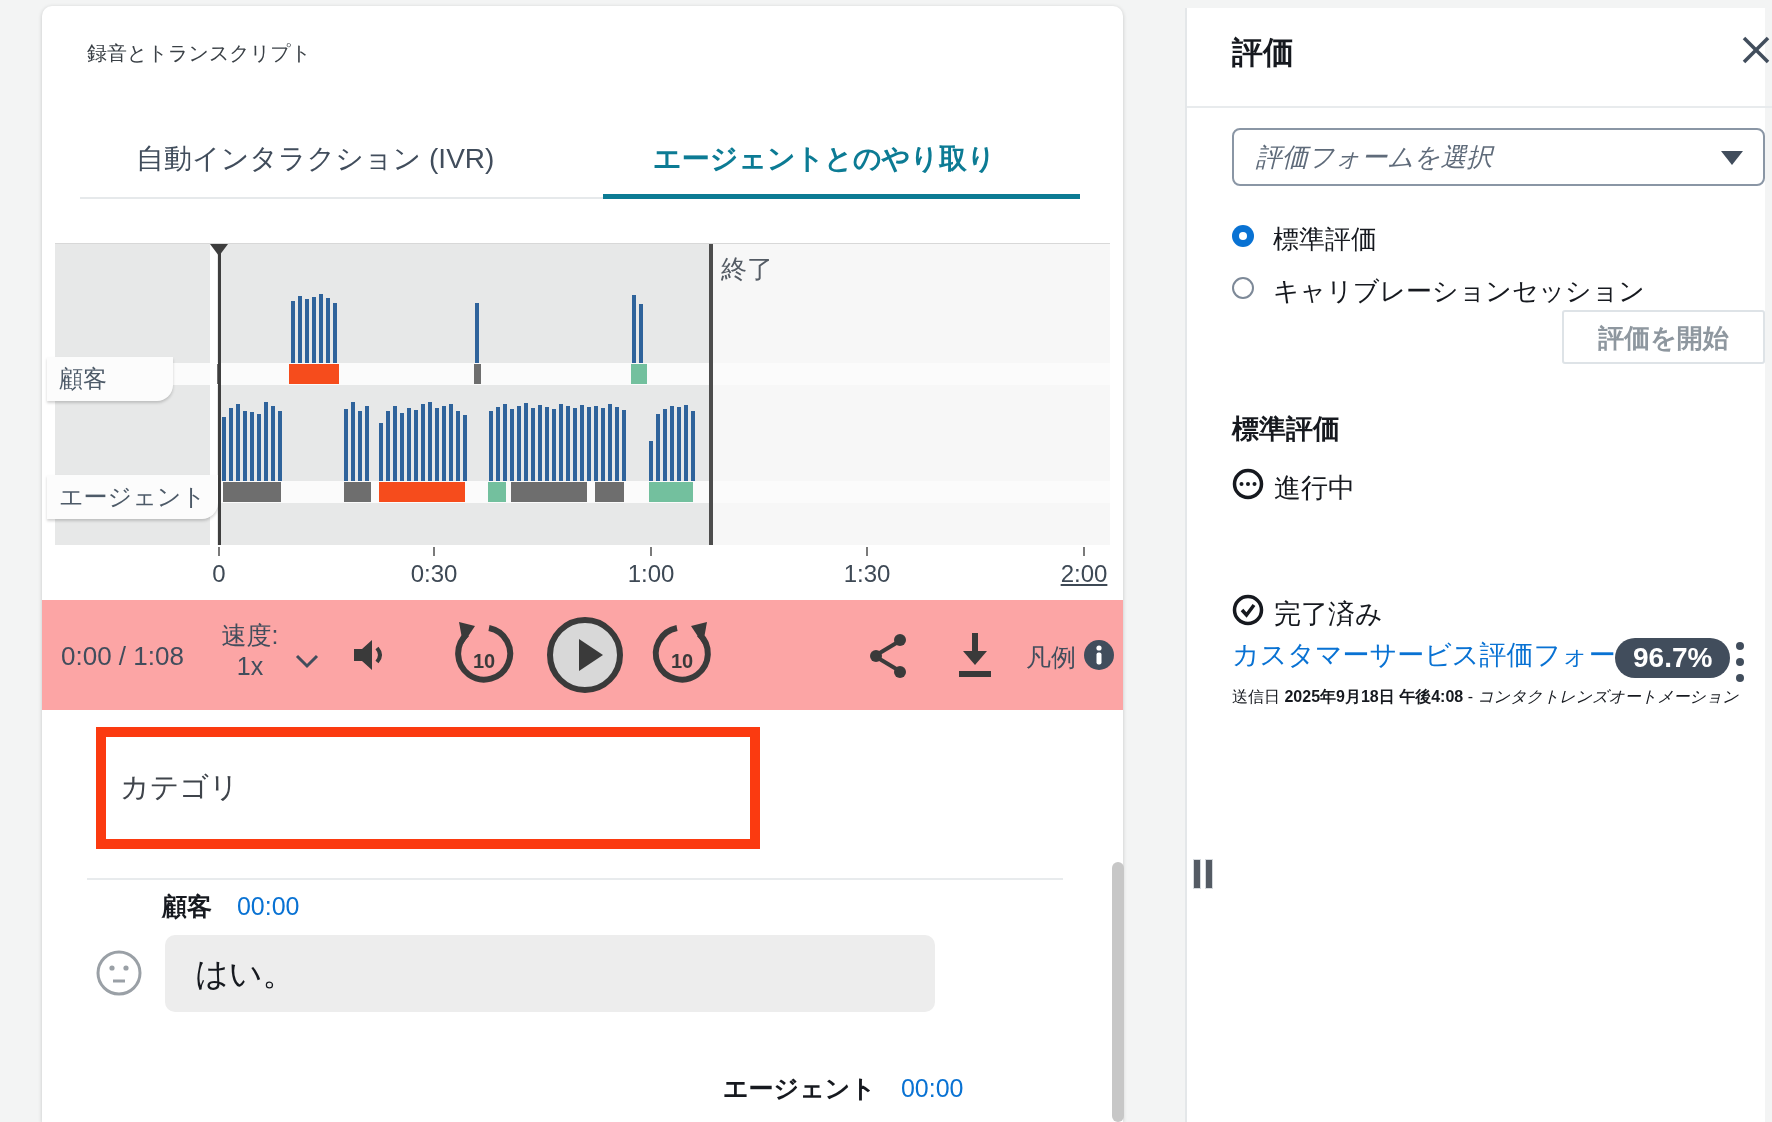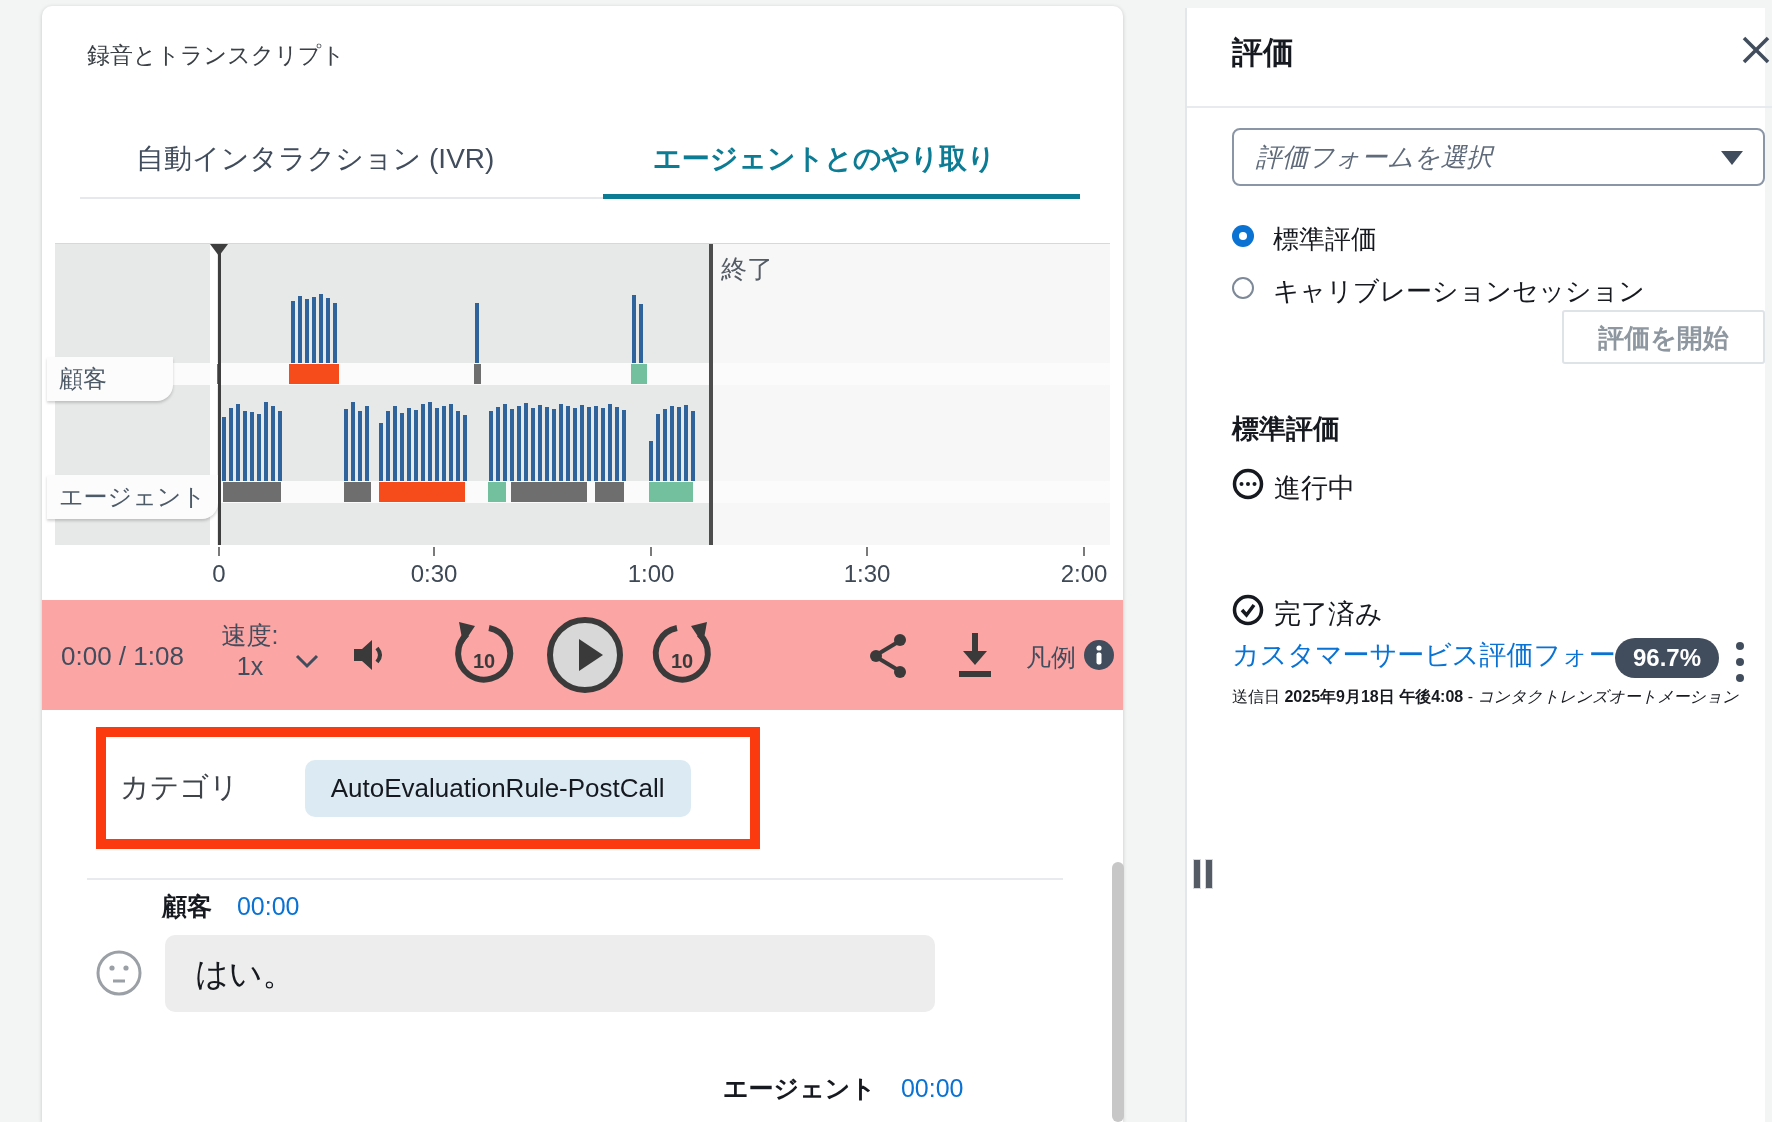--- a/index.html
+++ b/index.html
@@ -6,21 +6,21 @@
   body{
     width:1772px;height:1122px;position:relative;overflow:hidden;
     background:#f3f4f4;
     font-family:"Liberation Sans","DejaVu Sans",sans-serif;
     color:#16191f;
   }
   .abs{position:absolute;}
   
   .card{position:absolute;left:42px;top:6px;width:1081px;height:1116px;background:#fff;
         border-radius:10px 10px 0 0;box-shadow:0 1px 4px rgba(0,0,0,.18);}
-  .card-title{position:absolute;left:45px;top:34px;font-size:23px;color:#3a4046;}
+  .card-title{position:absolute;left:45px;top:34px;font-size:20px;color:#3a4046;}
   .tab{position:absolute;top:134px;font-size:28px;color:#414d5c;cursor:pointer;white-space:nowrap;}
   .tab.active{color:var(--accent-teal);font-weight:700;}
   .tabs-divider{position:absolute;left:38px;top:191px;width:1000px;height:2px;background:#e6e9eb;}
   .active-underline{position:absolute;left:561px;top:188px;width:477px;height:5px;background:var(--accent-teal);}
   
   .chart{position:absolute;left:13px;top:237px;width:1055px;height:302px;background:#e7e8e8;border-top:1px solid #d8d8d8;}
   .strip{position:absolute;left:0;width:1055px;height:22px;background:#fbfbfb;}
   .post-end{position:absolute;top:0;height:302px;
     background:linear-gradient(#f7f7f7 0,#f7f7f7 119px,#fcfcfc 119px,#fcfcfc 141px,#f7f7f7 141px,#f7f7f7 237px,#fcfcfc 237px,#fcfcfc 259px,#f7f7f7 259px);}
   .bar{position:absolute;width:4px;background:var(--bar-blue);}
@@ -71,21 +71,21 @@
   .radio{position:absolute;left:45px;width:22px;height:22px;border-radius:50%;box-sizing:border-box;cursor:pointer;}
   .radio.sel{background:var(--radio-blue);}
   .radio.sel::after{content:"";position:absolute;left:7px;top:7px;width:8px;height:8px;border-radius:50%;background:#fff;}
   .radio.unsel{border:2px solid #7d8998;background:#fff;}
   .radio-label{position:absolute;left:86px;font-size:26px;color:#16191f;cursor:pointer;white-space:nowrap;}
   .start-btn{position:absolute;left:375px;top:302px;width:203px;height:54px;border:2px solid #dee3e7;border-radius:3px;background:#fff;font-size:26px;font-weight:700;color:#8e979f;text-align:center;line-height:50px;box-sizing:border-box;cursor:pointer;font-family:inherit;}
   .sec-heading{position:absolute;left:45px;top:403px;font-size:27px;font-weight:700;color:#16191f;}
   .row-label{position:absolute;left:87px;font-size:27px;color:#16191f;}
   .empty-text{position:absolute;left:45px;top:512px;font-size:25px;color:#5f6b7a;}
   .form-link{position:absolute;left:45px;top:629px;font-size:27px;color:var(--link-blue);cursor:pointer;white-space:nowrap;}
-  .badge{position:absolute;left:428px;top:630px;height:40px;border-radius:20px;background:var(--badge-bg);color:#fff;font-size:24px;font-weight:700;line-height:40px;padding:0 18px;text-align:center;}
+  .badge{position:absolute;left:428px;top:630px;height:40px;border-radius:20px;background:var(--badge-bg);color:#fff;font-size:28px;font-weight:700;line-height:40px;padding:0 18px;text-align:center;}
   .kebab{position:absolute;left:548px;top:632px;cursor:pointer;}
   .sent{position:absolute;left:45px;top:673px;width:538px;font-size:16px;line-height:31px;color:#16191f;}
   .sent .bold{font-weight:700;}
   .sent .ital{font-style:italic;}
   .drag-handle{position:absolute;left:1193px;top:859px;display:flex;gap:4px;cursor:col-resize;}
   .drag-handle span{display:block;width:6px;height:28px;background:#545b64;border:1px solid #d5d9dd;}
 </style>
 </head>
 <body>
 
@@ -190,21 +190,21 @@
   <div class="axis">
       <div class="tickline" style="left: 163px;"></div>
       <div class="ticklabel" style="left: 119px;">0</div>
       <div class="tickline" style="left: 378px;"></div>
       <div class="ticklabel" style="left: 334px;">0:30</div>
       <div class="tickline" style="left: 595px;"></div>
       <div class="ticklabel" style="left: 551px;">1:00</div>
       <div class="tickline" style="left: 811px;"></div>
       <div class="ticklabel" style="left: 767px;">1:30</div>
       <div class="tickline" style="left: 1028px;"></div>
-      <div class="ticklabel" style="left: 984px;">2:00</div>
+      <div class="ticklabel" style="left: 984px; text-decoration: underline;">2:00</div>
     </div>
 
   <div class="player">
     <div class="ptime">0:00 / 1:08</div>
     <div class="pspeed">
       <div>速度:</div>
       <div>1x</div>
     </div>
     <svg class="chev" width="26" height="18" viewBox="0 0 26 18">
         <polyline points="3,4 13,14 23,4" fill="none" stroke="#414d5c" stroke-width="3"></polyline>
@@ -241,21 +241,20 @@
     <div class="plegend">凡例</div>
     <svg class="icon-btn" style="left:1041px;top:39px;" width="32" height="32" viewBox="0 0 32 32">
       <circle cx="16" cy="16" r="15" fill="#414d5c"></circle>
       <circle cx="16" cy="9" r="2.6" fill="#fff"></circle>
         <rect x="13.5" y="13.5" width="5" height="12" rx="2" fill="#fff"></rect>
     </svg>
   </div>
 
   <div class="red-box">
     <span class="cat-label">カテゴリ</span>
-    <span class="cat-pill">AutoEvaluationRule-PostCall</span>
   </div>
   <div class="transcript-divider"></div>
 
   <div class="cust-header">
     <span class="spk">顧客</span>
     <span class="tstamp">00:00</span>
   </div>
   <svg class="face" width="48" height="48" viewBox="0 0 48 48">
     <circle cx="24" cy="24" r="21" fill="none" stroke="#9aa0a6" stroke-width="3"></circle>
     <circle cx="17" cy="19" r="2.6" fill="#9aa0a6"></circle>

